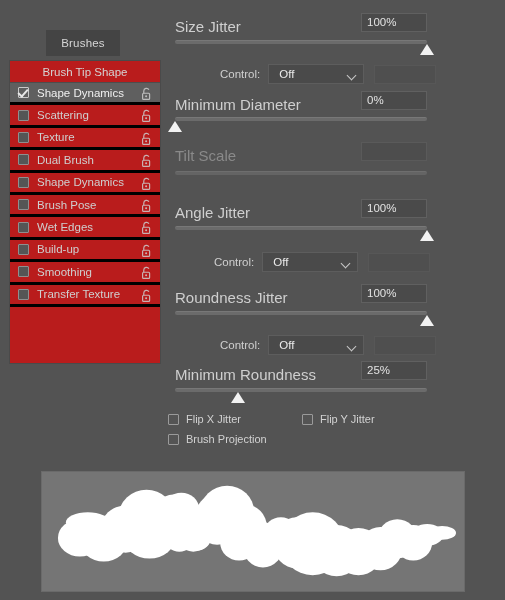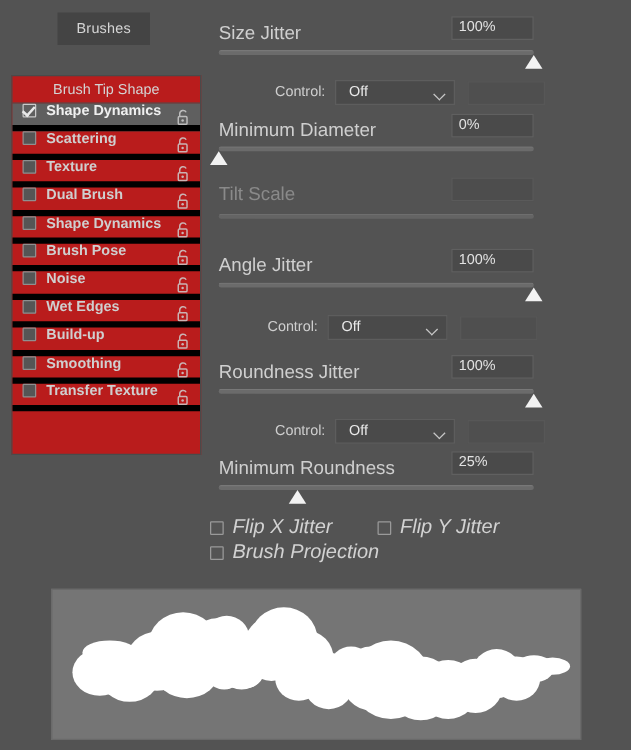--- a/index.html
+++ b/index.html
@@ -6,21 +6,21 @@
   html, body {
     width: 505px; height: 600px;
     background: #535353;
     font-family: "Liberation Sans", sans-serif;
     overflow: hidden;
   }
   .panel { position: relative; width: 505px; height: 600px; background: #535353; }
 
   
   .tab-btn {
-    position: absolute; left: 46px; top: 10px;
+    position: absolute; left: 46px; top: 30px;
     width: 74px; height: 26px;
     background: #444444; color: #d6d6d6;
     border: none; outline: none;
     font-size: 11.5px; line-height: 26px; text-align: center;
     cursor: pointer; letter-spacing: .2px;
   }
 
   
   .sidebar {
     position: absolute; left: 9px; top: 60px;
@@ -28,23 +28,23 @@
     background: #b91c1c;
     border: 1px solid #4a4a4a;
   }
   .sidebar-header {
     height: 22px; line-height: 22px; text-align: center;
     color: #d4d4d4; font-size: 11.5px;
     border-bottom: 1px solid #4d4d4d;
   }
   .sb-row {
     position: relative; height: 22.4px;
-    display: flex; align-items: flex-start;
-    border-bottom: 5px solid #000000;
-    cursor: pointer; padding-left: 8px; font-weight: bold;
+    display: flex; align-items: center;
+    border-bottom: 3px solid #000000;
+    cursor: pointer; padding-left: 8px;
   }
   .sb-row.selected { background: #5f5f5f; }
   .sb-cb {
     width: 11px; height: 11px;
     border: 1px solid #8f8f8f; background: #555;
     flex: 0 0 auto; margin-right: 8px;
     position: relative; border-radius: 1px;
   }
   .sb-row.selected .sb-cb { background: #5f5f5f; border-color: #c9c9c9; }
   .sb-cb.checked::after {
@@ -111,21 +111,21 @@
     width: 62px; height: 19px; margin-left: 10px;
     background: #4f4f4f; border: 1px solid #575757;
   }
 
   
   .ckrow { position: absolute; display: flex; align-items: center; cursor: pointer; }
   .ck {
     width: 11px; height: 11px; border: 1px solid #9a9a9a;
     background: #545454; margin-right: 7px; border-radius: 1px;
   }
-  .cklabel { color: #d2d2d2; font-size: 16px; white-space: nowrap; font-style: italic; }
+  .cklabel { color: #d2d2d2; font-size: 11px; white-space: nowrap; }
 
   
   .preview {
     position: absolute; left: 41px; top: 471px;
     width: 424px; height: 121px;
     background: #757575; border: 1px solid #6a6a6a;
   }
   .preview svg { display: block; width: 100%; height: 100%; }
 </style>
 </head>
@@ -179,29 +179,20 @@
           <span class="sb-label">Shape Dynamics</span>
           <svg class="lock" viewBox="0 0 16 18">
   <path d="M4.5 8 V5.2 a3.5 3.5 0 0 1 6.6 -1.6" fill="none" stroke="#cdcdcd" stroke-width="1.5"></path>
   <rect x="3" y="8" width="9" height="8" rx="1.2" fill="none" stroke="#cdcdcd" stroke-width="1.5"></rect>
   <circle cx="7.5" cy="12" r="1.3" fill="#cdcdcd"></circle>
 </svg>
         </div>
         <div class="sb-row">
           <span class="sb-cb"></span>
           <span class="sb-label">Brush Pose</span>
-          <svg class="lock" viewBox="0 0 16 18">
-  <path d="M4.5 8 V5.2 a3.5 3.5 0 0 1 6.6 -1.6" fill="none" stroke="#cdcdcd" stroke-width="1.5"></path>
-  <rect x="3" y="8" width="9" height="8" rx="1.2" fill="none" stroke="#cdcdcd" stroke-width="1.5"></rect>
-  <circle cx="7.5" cy="12" r="1.3" fill="#cdcdcd"></circle>
-</svg>
-        </div>
-        <div class="sb-row">
-          <span class="sb-cb"></span>
-          <span class="sb-label">Noise</span>
           <svg class="lock" viewBox="0 0 16 18">
   <path d="M4.5 8 V5.2 a3.5 3.5 0 0 1 6.6 -1.6" fill="none" stroke="#cdcdcd" stroke-width="1.5"></path>
   <rect x="3" y="8" width="9" height="8" rx="1.2" fill="none" stroke="#cdcdcd" stroke-width="1.5"></rect>
   <circle cx="7.5" cy="12" r="1.3" fill="#cdcdcd"></circle>
 </svg>
         </div>
         <div class="sb-row">
           <span class="sb-cb"></span>
           <span class="sb-label">Wet Edges</span>
           <svg class="lock" viewBox="0 0 16 18">

